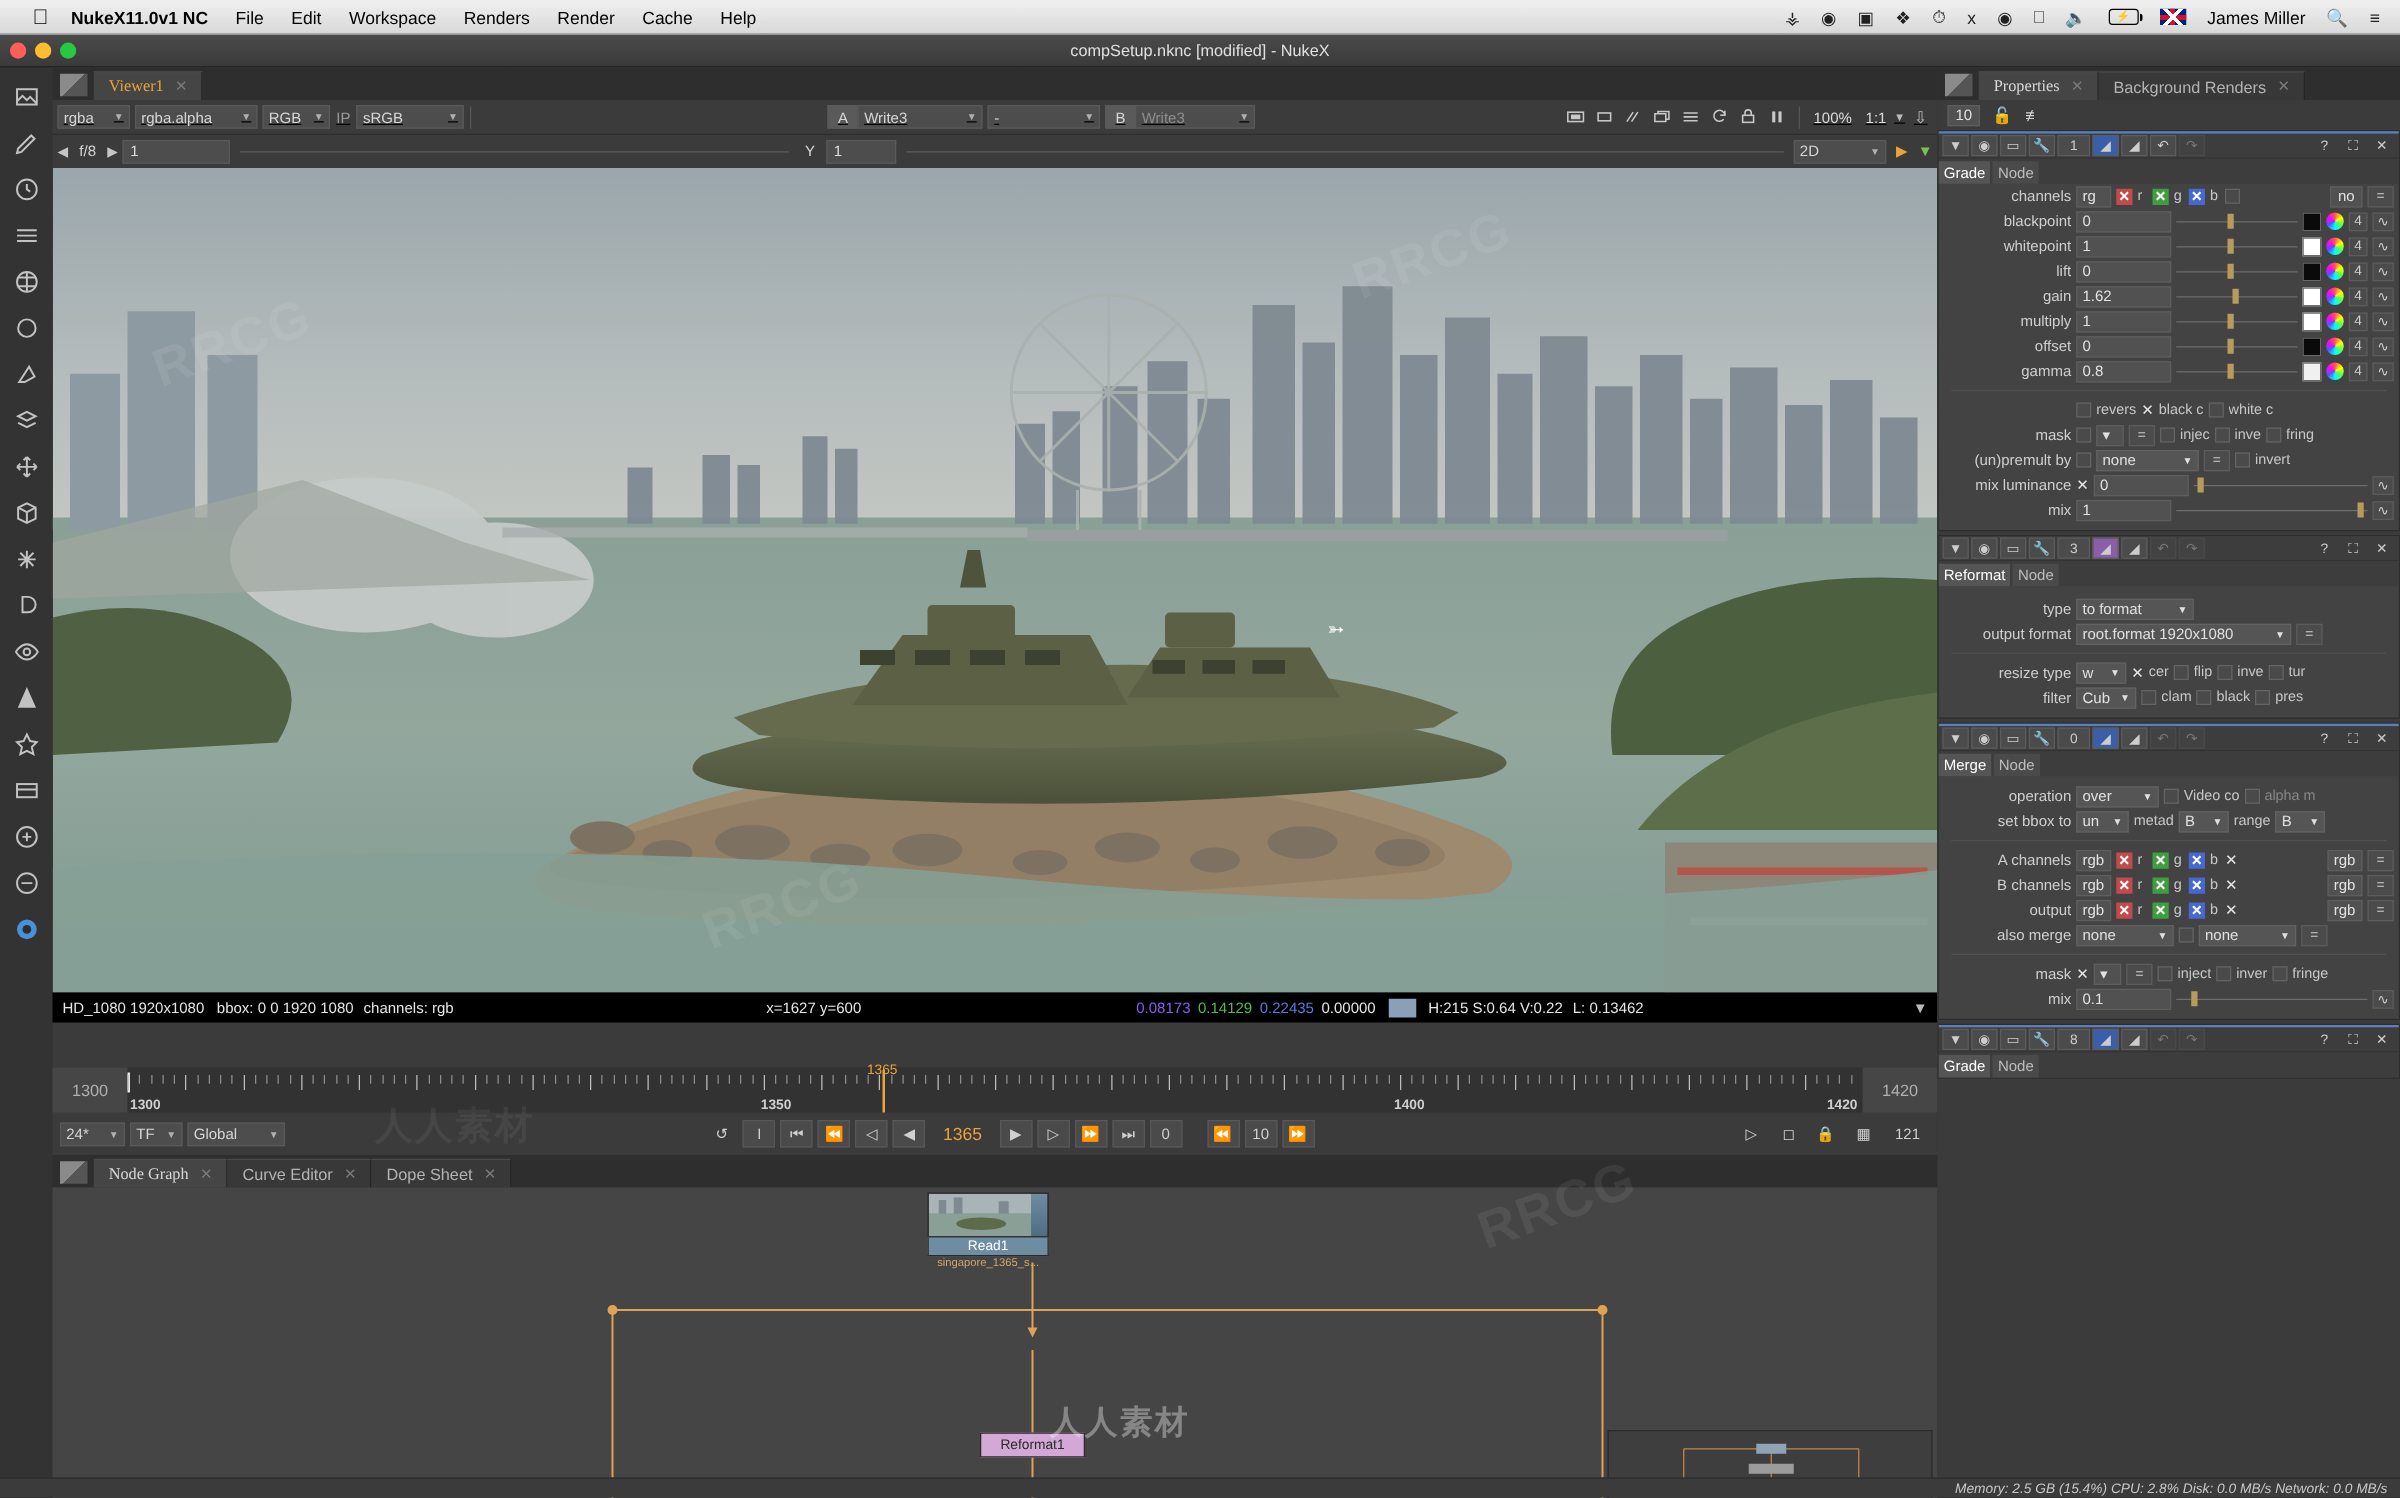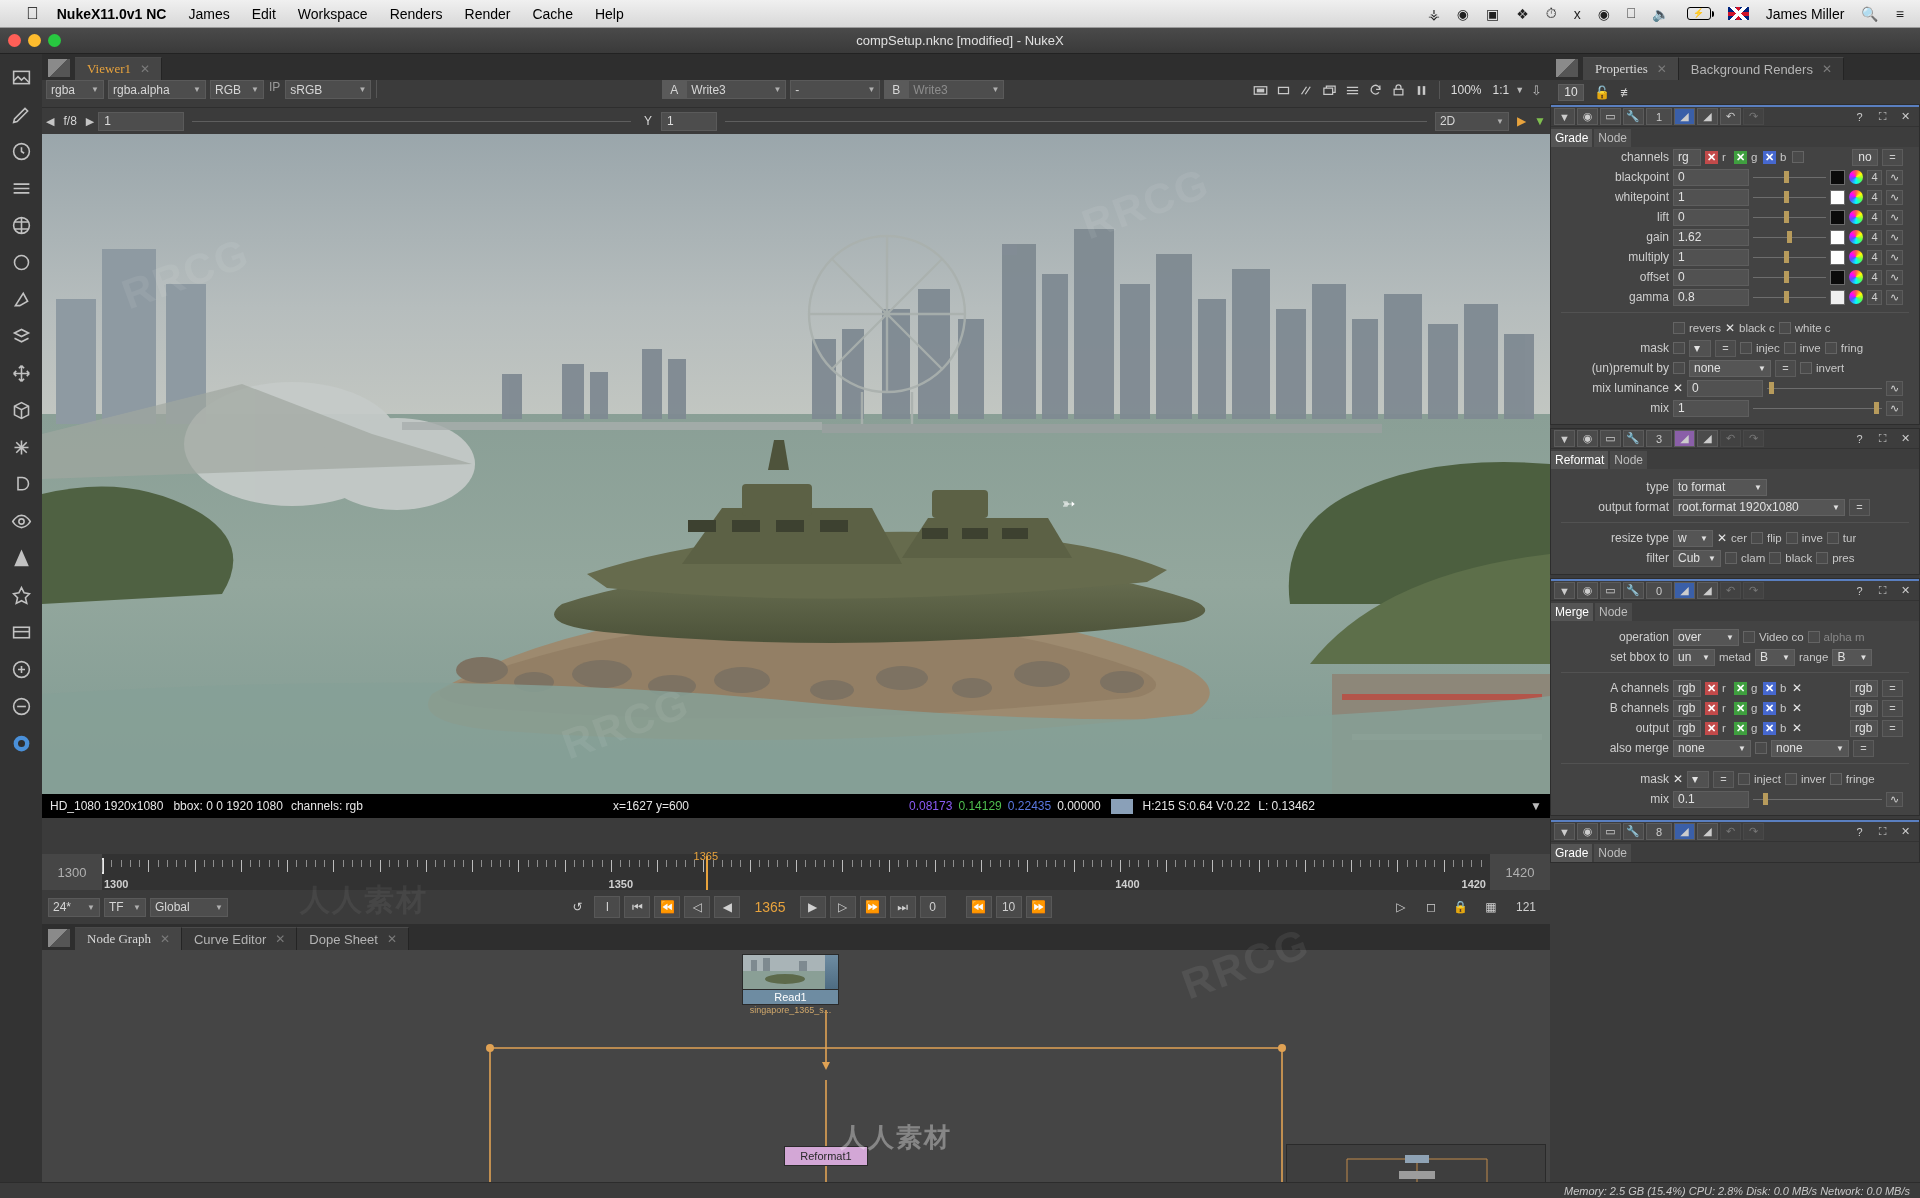--- a/index.html
+++ b/index.html
@@ -47,22 +47,22 @@
 
   
   #lefttool { position:absolute; left:0; top:54px; width:42px; bottom:16px; background:#333; 
               display:flex; flex-direction:column; align-items:center; padding-top:6px; gap:3px;}
   #lefttool .tbtn { width:34px; height:34px; display:flex; align-items:center; justify-content:center;
               color:#c2c2c2; }
   #lefttool .tbtn svg { width:21px; height:21px; }
 
   
   #viewerpane { left:42px; top:54px; width:1508px; height:800px; background:#3b3b3b; }
-  #viewerctl1 { height:28px; background:#3b3b3b; display:flex; align-items:flex-start;
-                padding:0 4px; gap:0px; border-bottom:1px solid #2e2e2e; }
+  #viewerctl1 { height:28px; background:#3b3b3b; display:flex; align-items:center;
+                padding:0 4px; gap:0px; border-bottom:1px solid #2e2e2e;text-decoration:underline; }
   #viewerctl2 { height:26px; background:#3b3b3b; display:flex; align-items:center;
                 padding:0 4px; gap:4px; }
   .combo { height:19px; background:#4d4d4d; border:1px solid #5a5a5a; color:#d6d6d6;
            font-size:12px; display:flex; align-items:center; padding:0 4px; gap:6px; }
   .combo .arr { font-size:8px; color:#b0b0b0; margin-left:auto; }
   .sep { width:1px; height:18px; background:#565656; margin:0 5px; }
   .vlabel { font-size:12px; color:#9a9a9a; padding:0 5px; }
   .numfield { height:19px; background:#4d4d4d; border:1px solid #5a5a5a; color:#ddd;
               font-size:12px; display:flex; align-items:center; padding:0 5px; }
   .vicon { width:22px; height:20px; display:flex; align-items:center; justify-content:center;
@@ -92,21 +92,21 @@
   #propshead { height:24px; display:flex; align-items:center; gap:10px; padding:0 8px;
                background:#3b3b3b; }
   .pnode { margin:0 0 3px 0; background:#434343; border:1px solid #2d2d2d; }
   .pnode .ptoolbar { height:20px; background:#3d3d3d; display:flex; align-items:center; gap:2px;
                      padding:0 3px; border-bottom:1px solid #333; }
   .pbtn { width:21px; height:17px; background:#4b4b4b; border:1px solid #5c5c5c;
           display:flex; align-items:center; justify-content:center; color:#ccc; font-size:11px; }
   .ptabs { height:20px; display:flex; align-items:flex-end; background:#3d3d3d; }
   .ptab { font-size:12px; color:#bdbdbd; padding:2px 4px; background:#4a4a4a; margin-right:2px;}
   .ptab.on { background:#555; color:#fff; }
-  .prow { display:flex; align-items:center; height:20px; gap:4px; padding:0 16px; }
+  .prow { display:flex; align-items:center; height:20px; gap:4px; padding:0 4px; }
   .plabel { font-size:12px; color:#cfcfcf; text-align:right; width:102px; flex:none; }
   .pval { height:17px; background:#515151; border:1px solid #5e5e5e; color:#e2e2e2;
           font-size:12px; display:flex; align-items:center; padding:0 4px; }
   .pslider { flex:1; height:16px; position:relative; }
   .pslider .track { position:absolute; left:0; right:0; top:8px; height:1px; background:#6d6d6d;}
   .pslider .knob { position:absolute; top:2px; width:5px; height:12px; background:#b79b5c; }
   .swatch { width:15px; height:15px; border:1px solid #6a6a6a; }
   .wheel { width:14px; height:14px; border-radius:50%;
            background:conic-gradient(#f55,#ff0,#5f5,#0ff,#55f,#f0f,#f55); }
   .four { width:15px; height:15px; background:#4b4b4b; border:1px solid #5c5c5c;
@@ -129,21 +129,21 @@
 
   .wm { position:absolute; color:rgba(255,255,255,.07); font-size:42px; font-weight:bold;
         pointer-events:none; transform:rotate(-20deg); letter-spacing:2px; }
 </style>
 </head>
 <body>
 
 <div id="macbar">
   <span class="apple"></span>
   <span class="app-title">NukeX11.0v1 NC</span>
-  <span class="mitem">James</span>
+  <span class="mitem">File</span>
   <span class="mitem">Edit</span>
   <span class="mitem">Workspace</span>
   <span class="mitem">Renders</span>
   <span class="mitem">Render</span>
   <span class="mitem">Cache</span>
   <span class="mitem">Help</span>
   <div class="right">
     <span class="ic">⚶</span>
     <span class="ic">◉</span>
     <span class="ic">▣</span>

